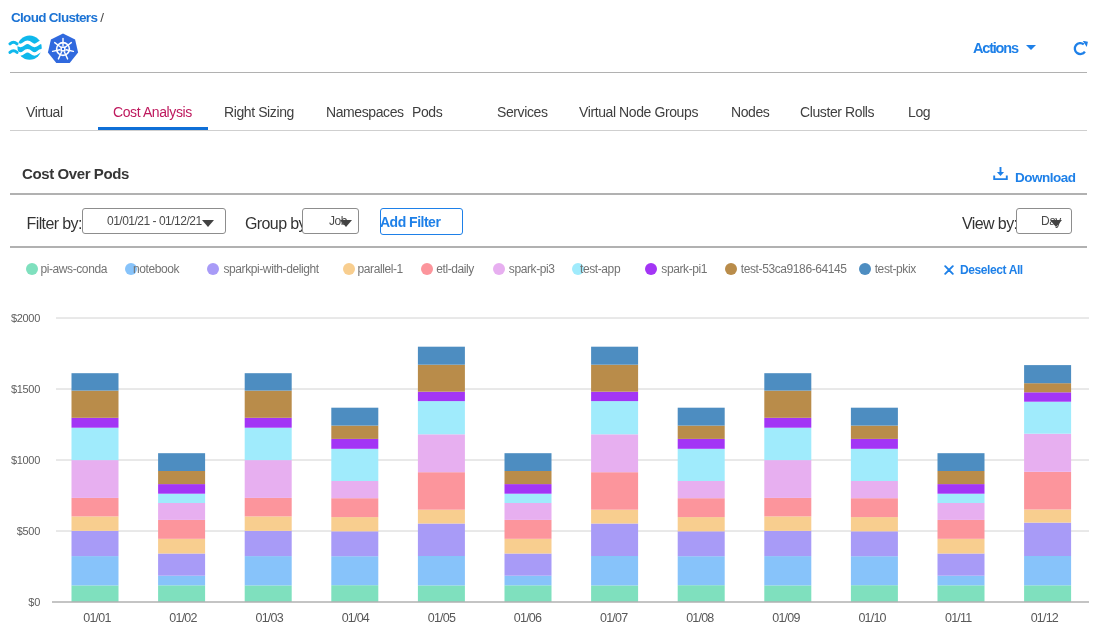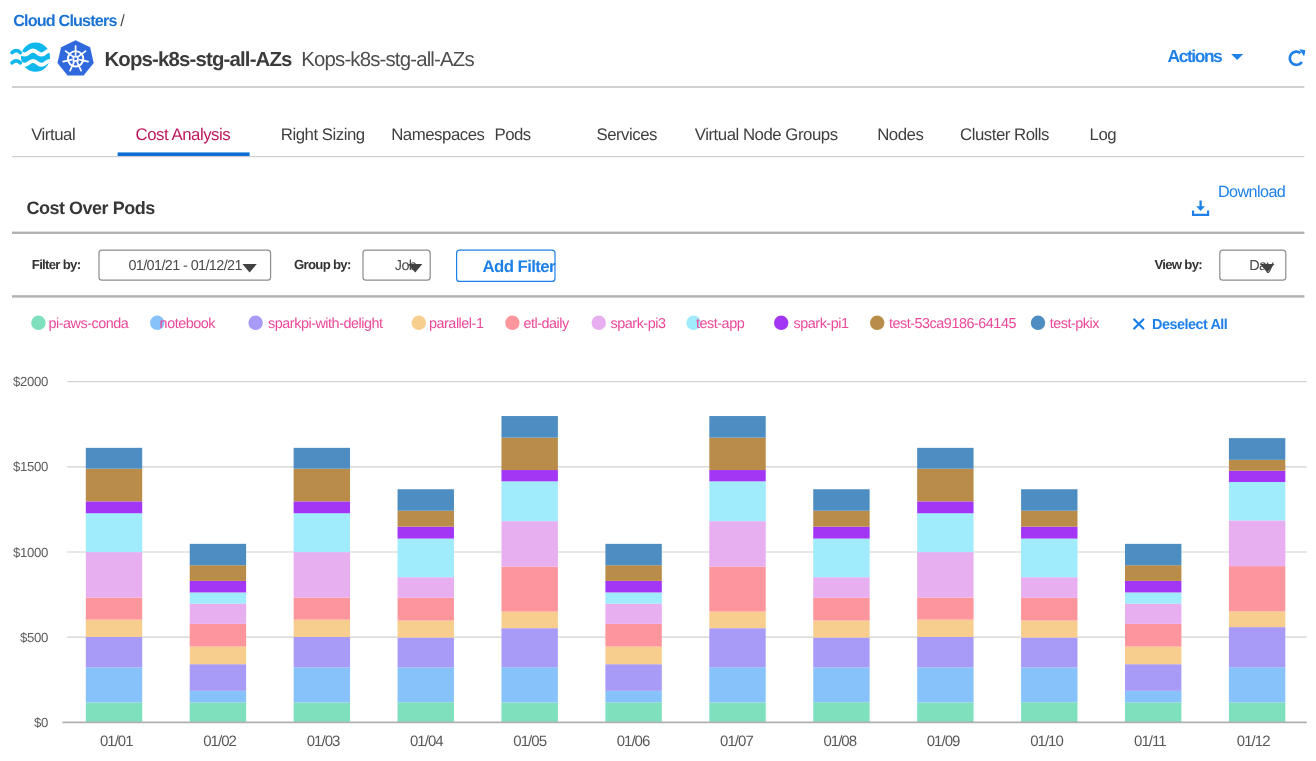--- a/index.html
+++ b/index.html
@@ -3,24 +3,24 @@
 <style>
 * { margin:0; padding:0; box-sizing:border-box; }
 html,body { background:#fff; }
 body { font-family:"Liberation Sans",sans-serif; width:1097px; height:634px; }
 #page { position:relative; width:1097px; height:634px; overflow:hidden; background:#fff; letter-spacing:-0.4px; }
 .abs { position:absolute; }
 .hr { position:absolute; left:10px; right:10px; background:#b1b1b1; height:1.5px; }
 .tab { top:104px; font-size:14px; color:#3f3f3f; white-space:nowrap; }
 .tab.active { color:#be185d; }
 .dot { width:12px; height:12px; border-radius:50%; top:262.5px; }
-.ltxt { font-size:12px; color:#ec4899; top:262px; white-space:nowrap; }
+.ltxt { font-size:12px; color:#737373; top:262px; white-space:nowrap; }
 .selbox { position:absolute; border:1px solid #8d8d8d; border-radius:3px; background:#fff; height:26px; top:208px; }
 .seltext { position:absolute; font-size:12px; letter-spacing:-0.5px; color:#4a4a4a; top:5px; white-space:nowrap;margin-left:15px; }
-.lab { position:absolute; top:214.5px; font-size:11px; font-weight:bold; letter-spacing:-0.6px; color:#333; white-space:nowrap; }
+.lab { position:absolute; top:214.5px; font-size:16px; font-weight:normal; letter-spacing:-0.6px; color:#333; white-space:nowrap; }
 .caret { position:absolute; width:0; height:0; border-left:6.5px solid transparent; border-right:6.5px solid transparent; border-top:7px solid #424242; }
 </style></head>
 <body>
 <div id="page">
 
 <div class="abs" style="left:11px;top:9.5px;font-size:13.5px;letter-spacing:-0.7px;">
   <span style="color:#1a72d4;font-weight:bold">Cloud Clusters</span> <span style="color:#4a4a4a">/</span>
 </div>
 
 <svg class="abs" style="left:8px;top:34px" width="36" height="28" viewBox="0 0 36 28">
@@ -39,66 +39,63 @@
     <line x1="19.1" y1="16.7" x2="26.4" y2="18.4"></line>
     <line x1="17.4" y1="19" x2="20.6" y2="25.9"></line>
     <line x1="14.6" y1="19" x2="11.4" y2="25.9"></line>
     <line x1="12.9" y1="16.7" x2="5.6" y2="18.4"></line>
     <line x1="13.5" y1="14" x2="7.7" y2="9.6"></line>
   </g>
   <circle cx="16" cy="16" r="6.4" fill="none" stroke="#ffffff" stroke-width="1.6"></circle>
   <rect x="14.2" y="14.2" width="3.6" height="3.6" fill="none" stroke="#ffffff" stroke-width="1.5"></rect>
 </svg>
 
-<div class="abs" style="left:87px;top:40px;font-size:17px;letter-spacing:-0.7px;color:#3b3b3b;white-space:nowrap;">
-  <b>Kops-k8s-stg-all-AZs</b><span style="display:inline-block;width:8px"></span><span style="color:#4d4d4d">Kops-k8s-stg-all-AZs</span>
-</div>
 
 <div class="abs" style="left:973px;top:40px;font-size:14.5px;letter-spacing:-1.2px;font-weight:bold;color:#1e80e8;">Actions</div>
 <div class="abs" style="left:1026px;top:45px;width:0;height:0;border-left:5.3px solid transparent;border-right:5.3px solid transparent;border-top:5.5px solid #1e80e8;"></div>
 <svg class="abs" style="left:1072px;top:41px" width="16" height="16" viewBox="0 0 16 16">
   <path d="M12.9 10.6 A5.5 5.5 0 1 1 11.8 3.3" fill="none" stroke="#1e80e8" stroke-width="2.3"></path>
   <polygon points="10.0,0.2 15.4,0.2 15.4,5.6" fill="#1e80e8" transform="rotate(12 12.7 2.9)"></polygon>
 </svg>
 
 <div class="hr" style="top:71.5px"></div>
 
 <span class="abs tab" style="left:26px">Virtual</span>
 <span class="abs tab active" style="left:113px">Cost Analysis</span>
-<span class="abs tab" style="left:234px">Right Sizing</span>
+<span class="abs tab" style="left:224px">Right Sizing</span>
 <span class="abs tab" style="left:326px">Namespaces</span>
 <span class="abs tab" style="left:412px">Pods</span>
 <span class="abs tab" style="left:497px">Services</span>
 <span class="abs tab" style="left:579px">Virtual Node Groups</span>
 <span class="abs tab" style="left:731px">Nodes</span>
 <span class="abs tab" style="left:800px">Cluster Rolls</span>
 <span class="abs tab" style="left:908px">Log</span>
 <div class="abs" style="left:10px;right:10px;top:130px;height:1.4px;background:#cfcfcf"></div>
 <div class="abs" style="left:97.5px;top:126.5px;width:110px;height:3px;background:#0f6fd7"></div>
 
 <div class="abs" style="left:22px;top:164.5px;font-size:15px;font-weight:bold;color:#363636;">Cost Over Pods</div>
 <svg class="abs" style="left:993px;top:165.5px" width="15" height="15" viewBox="0 0 15 15">
   <path d="M1.2 9.5 v3.6 h12.6 v-3.6" fill="none" stroke="#1e80e8" stroke-width="1.9"></path>
   <line x1="7.5" y1="1" x2="7.5" y2="7" stroke="#1e80e8" stroke-width="1.9"></line>
   <polygon points="3.9,5.9 11.1,5.9 7.5,9.9" fill="#1e80e8"></polygon>
 </svg>
-<div class="abs" style="left:1015px;top:152px;font-size:13.5px;letter-spacing:-0.5px;font-weight:normal;color:#1e80e8;">Download</div>
+<div class="abs" style="left:1015px;top:170px;font-size:13.5px;letter-spacing:-0.5px;font-weight:bold;color:#1e80e8;">Download</div>
 
 <div class="hr" style="top:193px"></div>
 
 <div class="lab" style="left:26.5px">Filter by:</div>
 <div class="selbox" style="left:82px;width:144px;"></div>
 <div class="seltext" style="left:92px;top:213.5px;">01/01/21 - 01/12/21</div>
 <div class="caret" style="left:202px;top:220px;"></div>
 <div class="lab" style="left:245px">Group by:</div>
 <div class="selbox" style="left:302px;width:57px;"></div>
 <div class="seltext" style="left:314px;top:213.5px;text-align:center;">Job</div>
 <div class="caret" style="left:340px;top:220px;"></div>
 <div class="abs" style="left:380px;top:208px;width:82.5px;height:27px;border:1.5px solid #1e80e8;border-radius:3px;"></div>
-<div class="abs" style="left:380px;top:213.5px;width:82.5px;text-align:right;font-size:14px;letter-spacing:-0.5px;font-weight:bold;color:#1e80e8;">Add Filter</div>
+<div class="abs" style="left:380px;top:213.5px;width:82.5px;text-align:left;font-size:14px;letter-spacing:-0.5px;font-weight:bold;color:#1e80e8;">Add Filter</div>
 <div class="lab" style="left:962px">View by:</div>
 <div class="selbox" style="left:1016px;width:56px;"></div>
 <div class="seltext" style="left:1026px;top:213.5px;">Day</div>
 <div class="caret" style="left:1049.5px;top:220px;"></div>
 
 <div class="hr" style="top:246px;height:2px;"></div>
 
 <span class="abs dot" style="left:25.5px;background:#7FE0BE"></span>
 <span class="abs ltxt" style="left:40.4px">pi-aws-conda</span>
 <span class="abs dot" style="left:125.4px;background:#87C3FA"></span>

